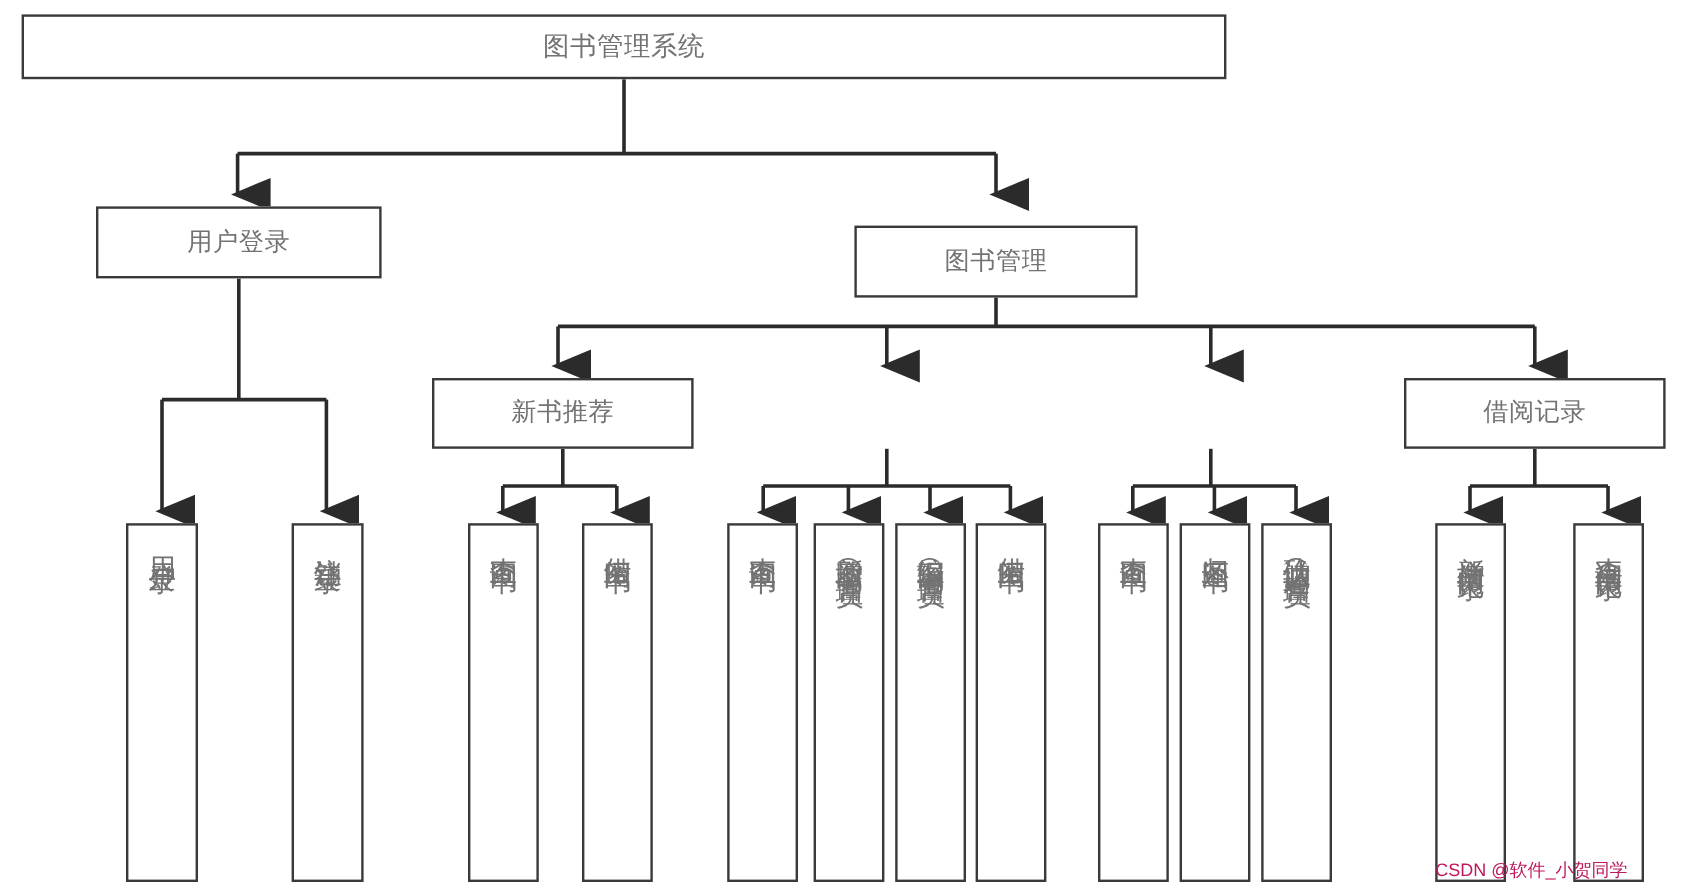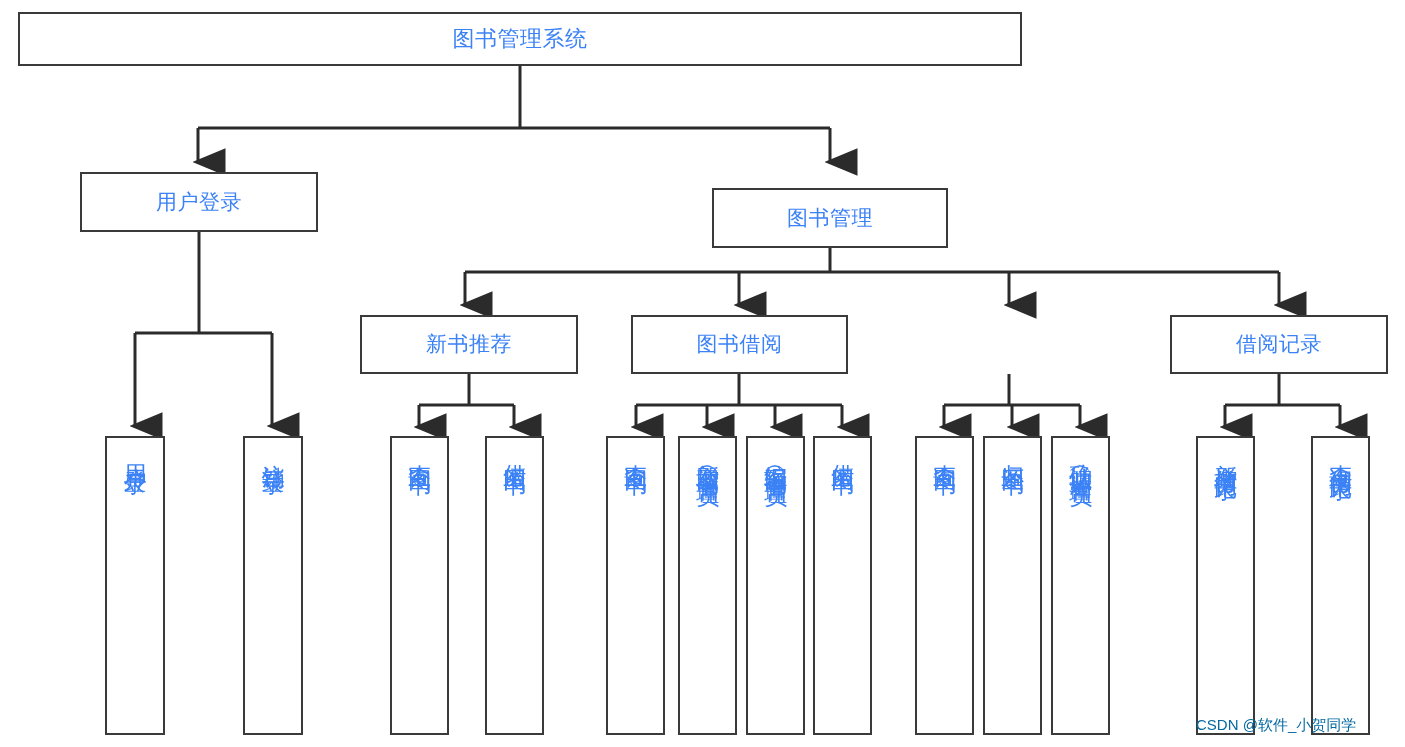--- a/index.html
+++ b/index.html
@@ -13,21 +13,21 @@
   #edges{position:absolute;left:0;top:0;width:1405px;height:747px;pointer-events:none;}
 
   .node{
     position:absolute;
     box-sizing:border-box;
     background:#ffffff;
     border:2px solid #3a3a3a;
     display:flex;
     align-items:center;
     justify-content:center;
-    color:#3b82f6;
+    color:#737373;
   }
   .node .lbl{
     display:block;
     text-align:center;
     line-height:1.18;
     letter-spacing:0.5px;
   }
   
   .h .lbl{font-size:21px;}
   .root .lbl{font-size:22px;}
@@ -39,21 +39,21 @@
     font-size:23px;
     line-height:1.02;
     letter-spacing:3px;
     max-height:284px;
   }
 
   #watermark{
     position:absolute;
     left:1196px;top:716px;
     font-size:15px;
-    color:#0369a1;
+    color:#be185d;
     white-space:nowrap;
     font-family:"Liberation Sans","DejaVu Sans",sans-serif;
   }
 </style>
 </head>
 <body>
 
 <div id="stage">
 
   <svg id="edges" viewBox="0 0 1405 747">
@@ -113,23 +113,20 @@
   <div class="node h" style="left:80px;top:172px;width:238px;height:60px;">
     <span class="lbl">用户登录</span>
   </div>
   <div class="node h" style="left:712px;top:188px;width:236px;height:60px;">
     <span class="lbl">图书管理</span>
   </div>
 
   <div class="node h" style="left:360px;top:315px;width:218px;height:59px;">
     <span class="lbl">新书推荐</span>
   </div>
-  <div class="node h" style="left:631px;top:315px;width:217px;height:59px;">
-    <span class="lbl">图书借阅</span>
-  </div>
   <div class="node h" style="left:1170px;top:315px;width:218px;height:59px;">
     <span class="lbl">借阅记录</span>
   </div>
 
   <div class="node v" style="left:105px;top:436px;width:60px;height:299px;">
     <span class="lbl">用户登录</span>
   </div>
   <div class="node v" style="left:243px;top:436px;width:60px;height:299px;">
     <span class="lbl">注销登录</span>
   </div>

